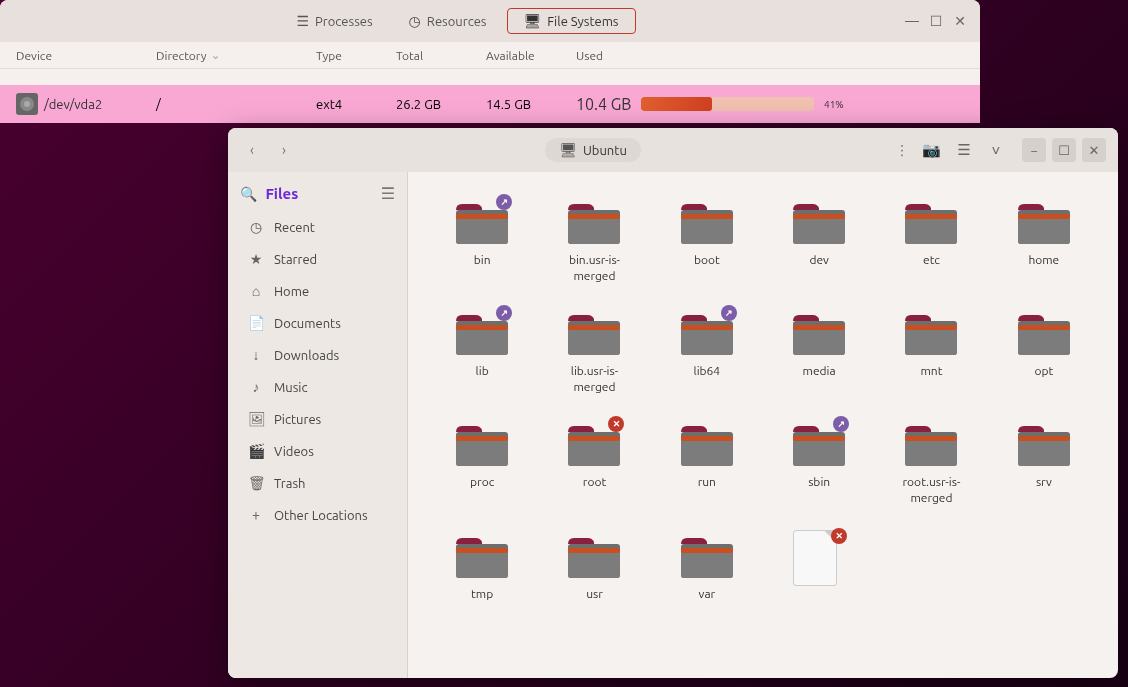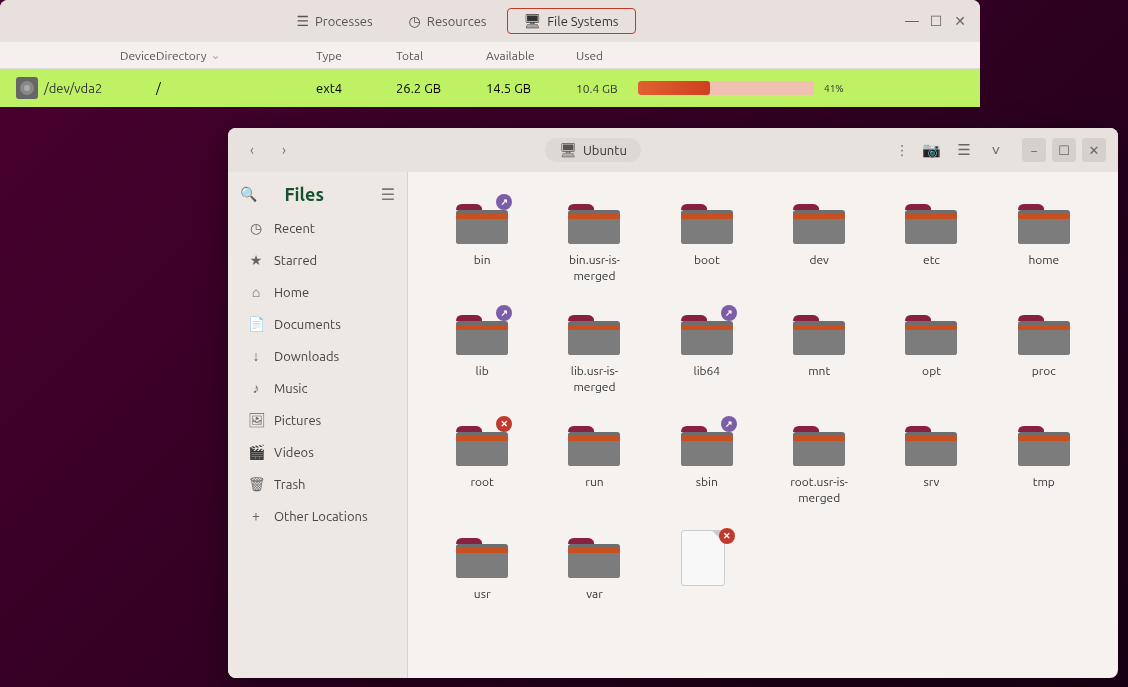--- a/index.html
+++ b/index.html
@@ -76,32 +76,33 @@
       background: #f5f0ee;
     }
     .sm-table-header {
       display: flex;
       align-items: center;
       padding: 6px 16px;
       border-bottom: 1px solid #ddd;
       color: #555;
       font-size: 12px;
     }
-    .sm-col-device { width: 140px; text-align: right; }
+    .sm-col-device { width: 140px; }
     .sm-col-dir { width: 160px; display: flex; align-items: center; gap: 4px; }
     .sm-col-type { width: 80px; }
     .sm-col-total { width: 90px; }
     .sm-col-avail { width: 90px; }
     .sm-col-used { width: 280px; }
     .sm-row {
       display: flex;
       align-items: center;
       padding: 6px 16px;
-      background: #bef264;
+      background: #f9a8d4;
       min-height: 38px;
+      margin-top: 16px;
     }
     .sm-row .sm-col-device {
       display: flex;
       align-items: center;
       gap: 6px;
       font-size: 13px;
       color: #333;
     }
     .disk-icon {
       width: 22px;
@@ -248,23 +249,22 @@
       gap: 8px;
       padding: 4px 12px;
       margin-bottom: 4px;
     }
     .sidebar-search-icon {
       color: #888;
       font-size: 14px;
     }
     .sidebar-title {
       font-weight: 600;
-      font-size: 18px;
-      color: #14532d;
-      margin-left: 19px;
+      font-size: 15px;
+      color: #6d28d9;
     }
     .sidebar-menu-btn {
       margin-left: auto;
       color: #777;
       font-size: 16px;
       cursor: pointer;
     }
     .sidebar-item {
       display: flex;
       align-items: center;
@@ -419,21 +419,21 @@
             </svg>
         </div>
         <span>/dev/vda2</span>
       </div>
       <div class="sm-col-dir">/</div>
       <div class="sm-col-type">ext4</div>
       <div class="sm-col-total">26.2 GB</div>
       <div class="sm-col-avail">14.5 GB</div>
       <div class="sm-col-used">
         <div class="progress-bar-container">
-          <span style="font-size:12px;color:#333;min-width:52px;">10.4 GB</span>
+          <span style="font-size:16px;color:#333;min-width:52px;">10.4 GB</span>
           <div class="progress-bar-bg">
             <div class="progress-bar-fill" style="width:41%;"></div>
           </div>
           <span class="progress-text">41%</span>
         </div>
       </div>
     </div>
   </div>
 </div>
 
@@ -694,20 +694,39 @@
         <path d="M2 14 Q2 8 8 8 L22 8 Q26 8 28 12 L28 14 Z" fill="#8a2040"></path>
 
         <rect x="2" y="18" width="52" height="30" rx="3" ry="3" fill="#7c7c7c"></rect>
 
         <rect x="2" y="18" width="52" height="5" rx="2" ry="2" fill="#c85020"></rect>
       </svg>
       
       
     </div>
 
+    <span class="file-name">media</span>
+  </div>
+        <div class="file-item">
+
+    <div class="folder-icon-wrap">
+      <svg class="folder-svg" viewBox="0 0 56 52" xmlns="http://www.w3.org/2000/svg">
+
+        <rect x="2" y="14" width="52" height="34" rx="3" ry="3" fill="#6e6e6e"></rect>
+
+        <path d="M2 14 Q2 8 8 8 L22 8 Q26 8 28 12 L28 14 Z" fill="#8a2040"></path>
+
+        <rect x="2" y="18" width="52" height="30" rx="3" ry="3" fill="#7c7c7c"></rect>
+
+        <rect x="2" y="18" width="52" height="5" rx="2" ry="2" fill="#c85020"></rect>
+      </svg>
+      
+      
+    </div>
+
     <span class="file-name">mnt</span>
   </div>
         <div class="file-item">
 
     <div class="folder-icon-wrap">
       <svg class="folder-svg" viewBox="0 0 56 52" xmlns="http://www.w3.org/2000/svg">
 
         <rect x="2" y="14" width="52" height="34" rx="3" ry="3" fill="#6e6e6e"></rect>
 
         <path d="M2 14 Q2 8 8 8 L22 8 Q26 8 28 12 L28 14 Z" fill="#8a2040"></path>

